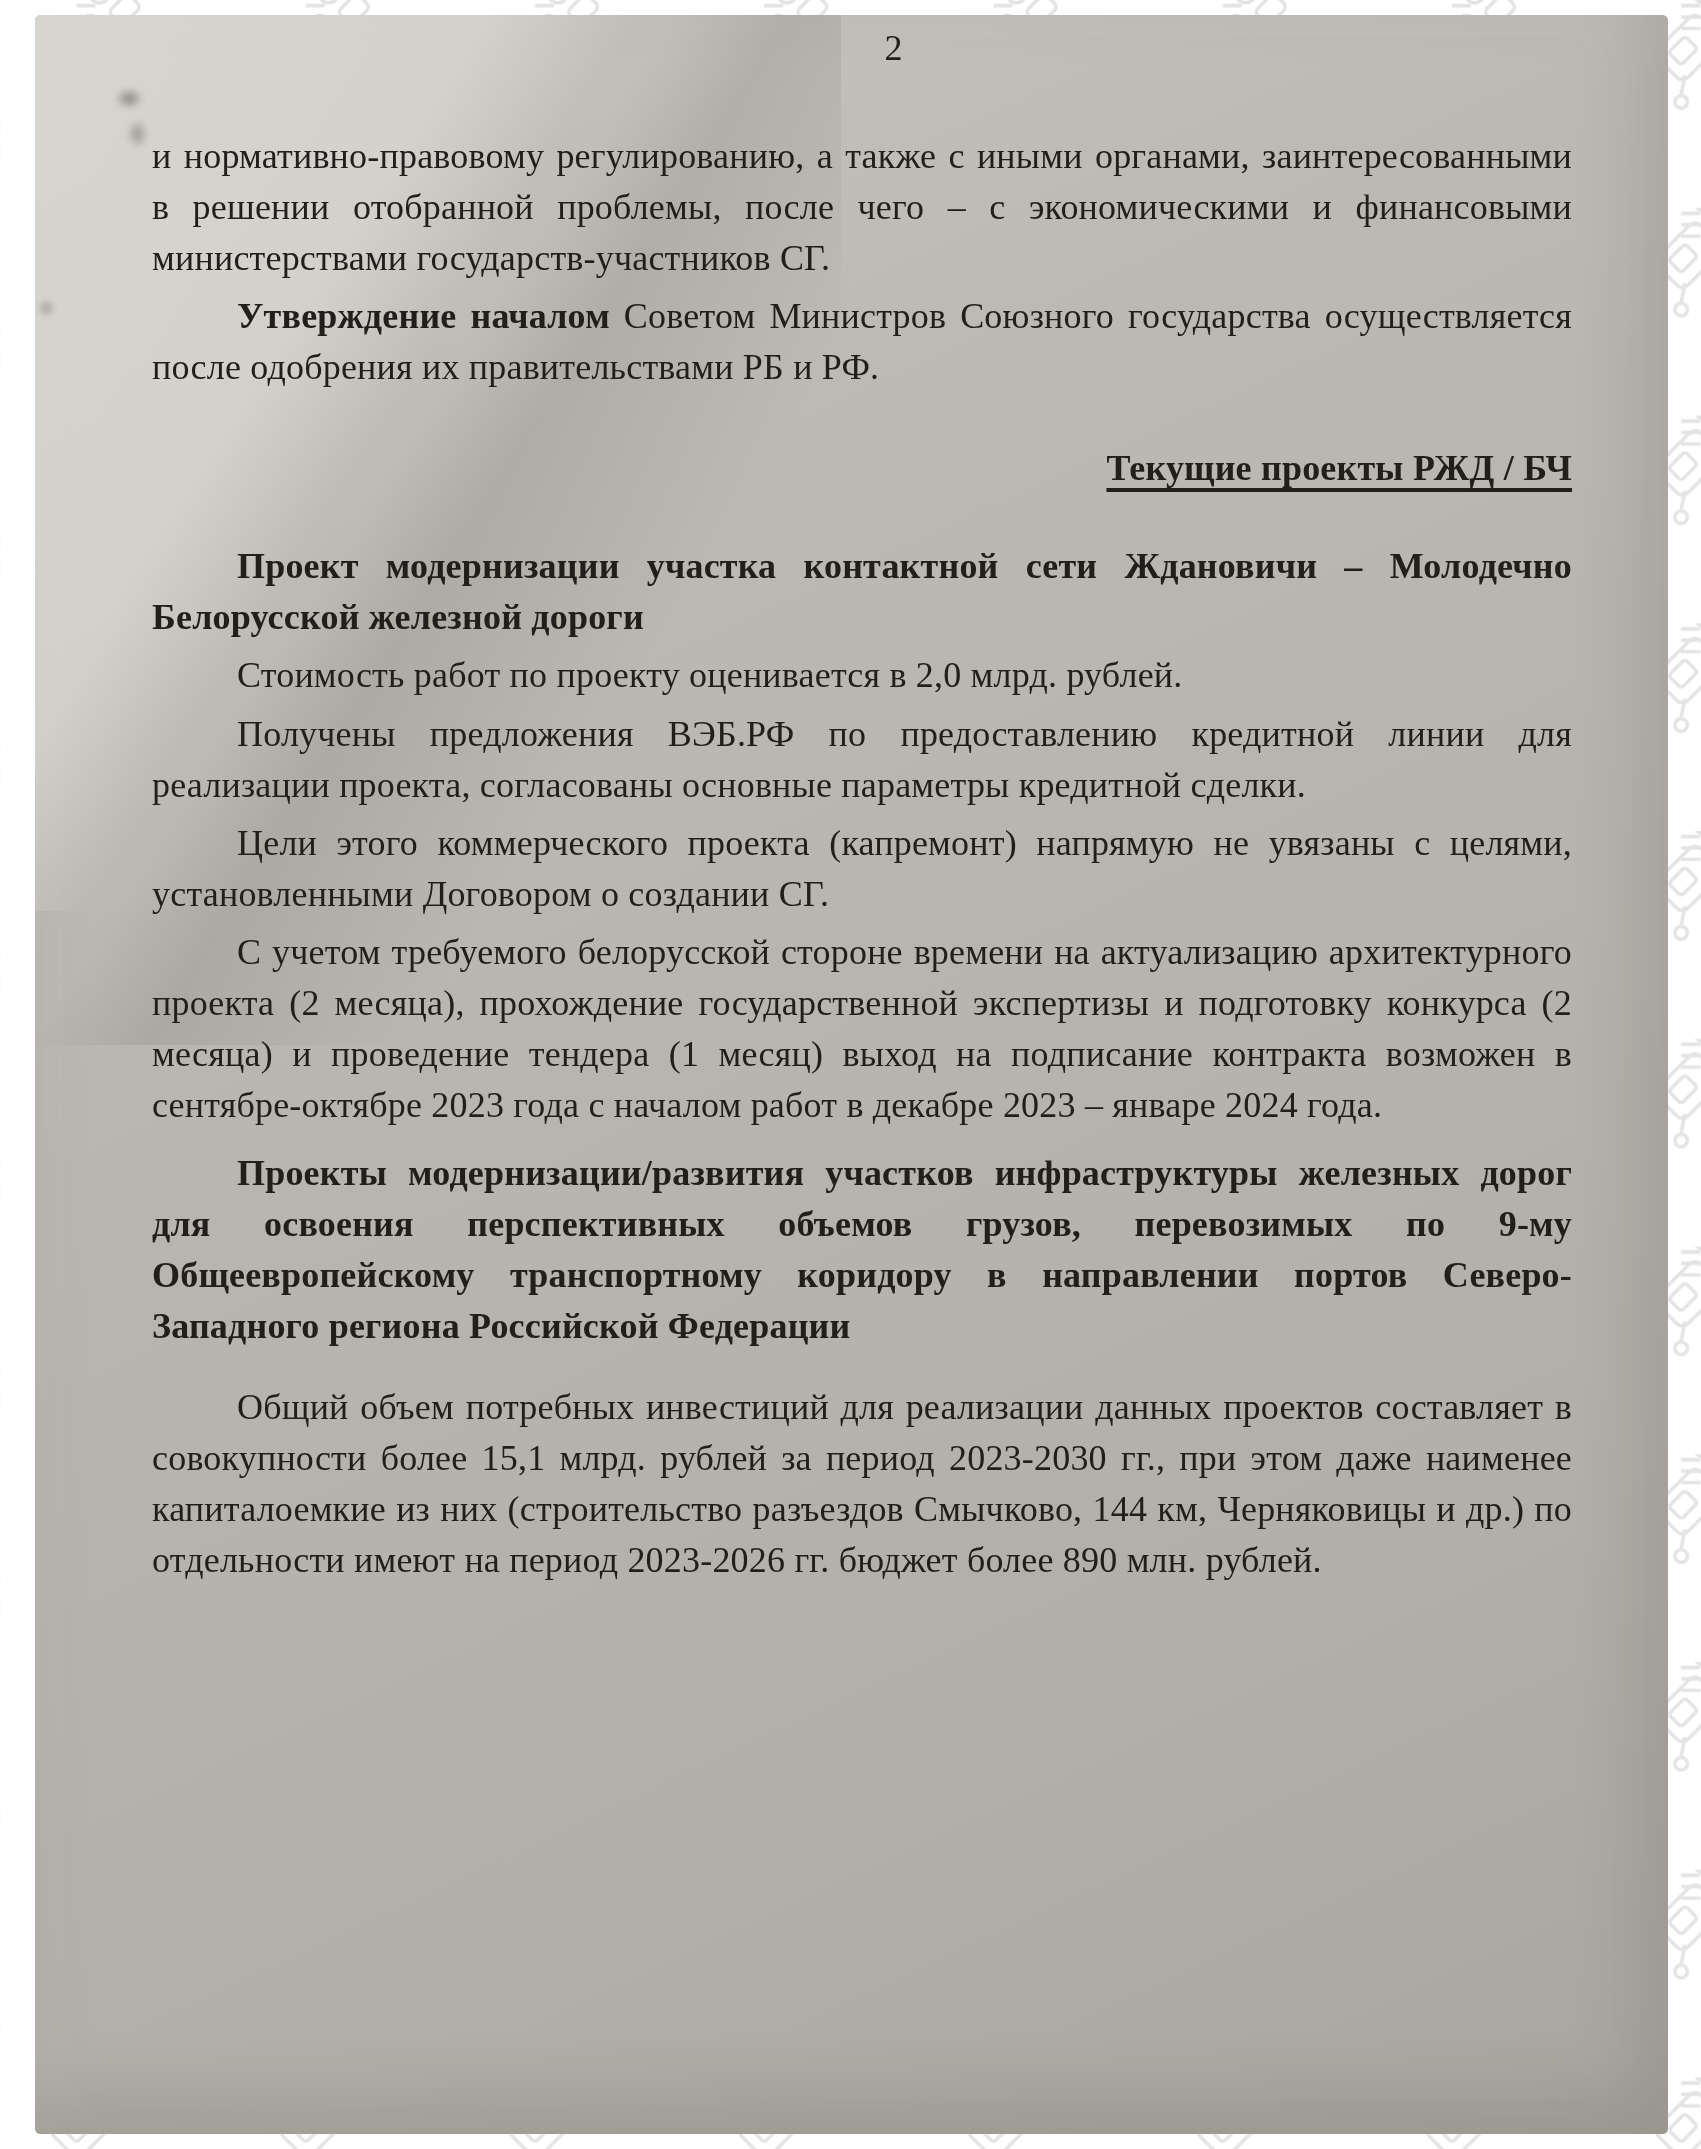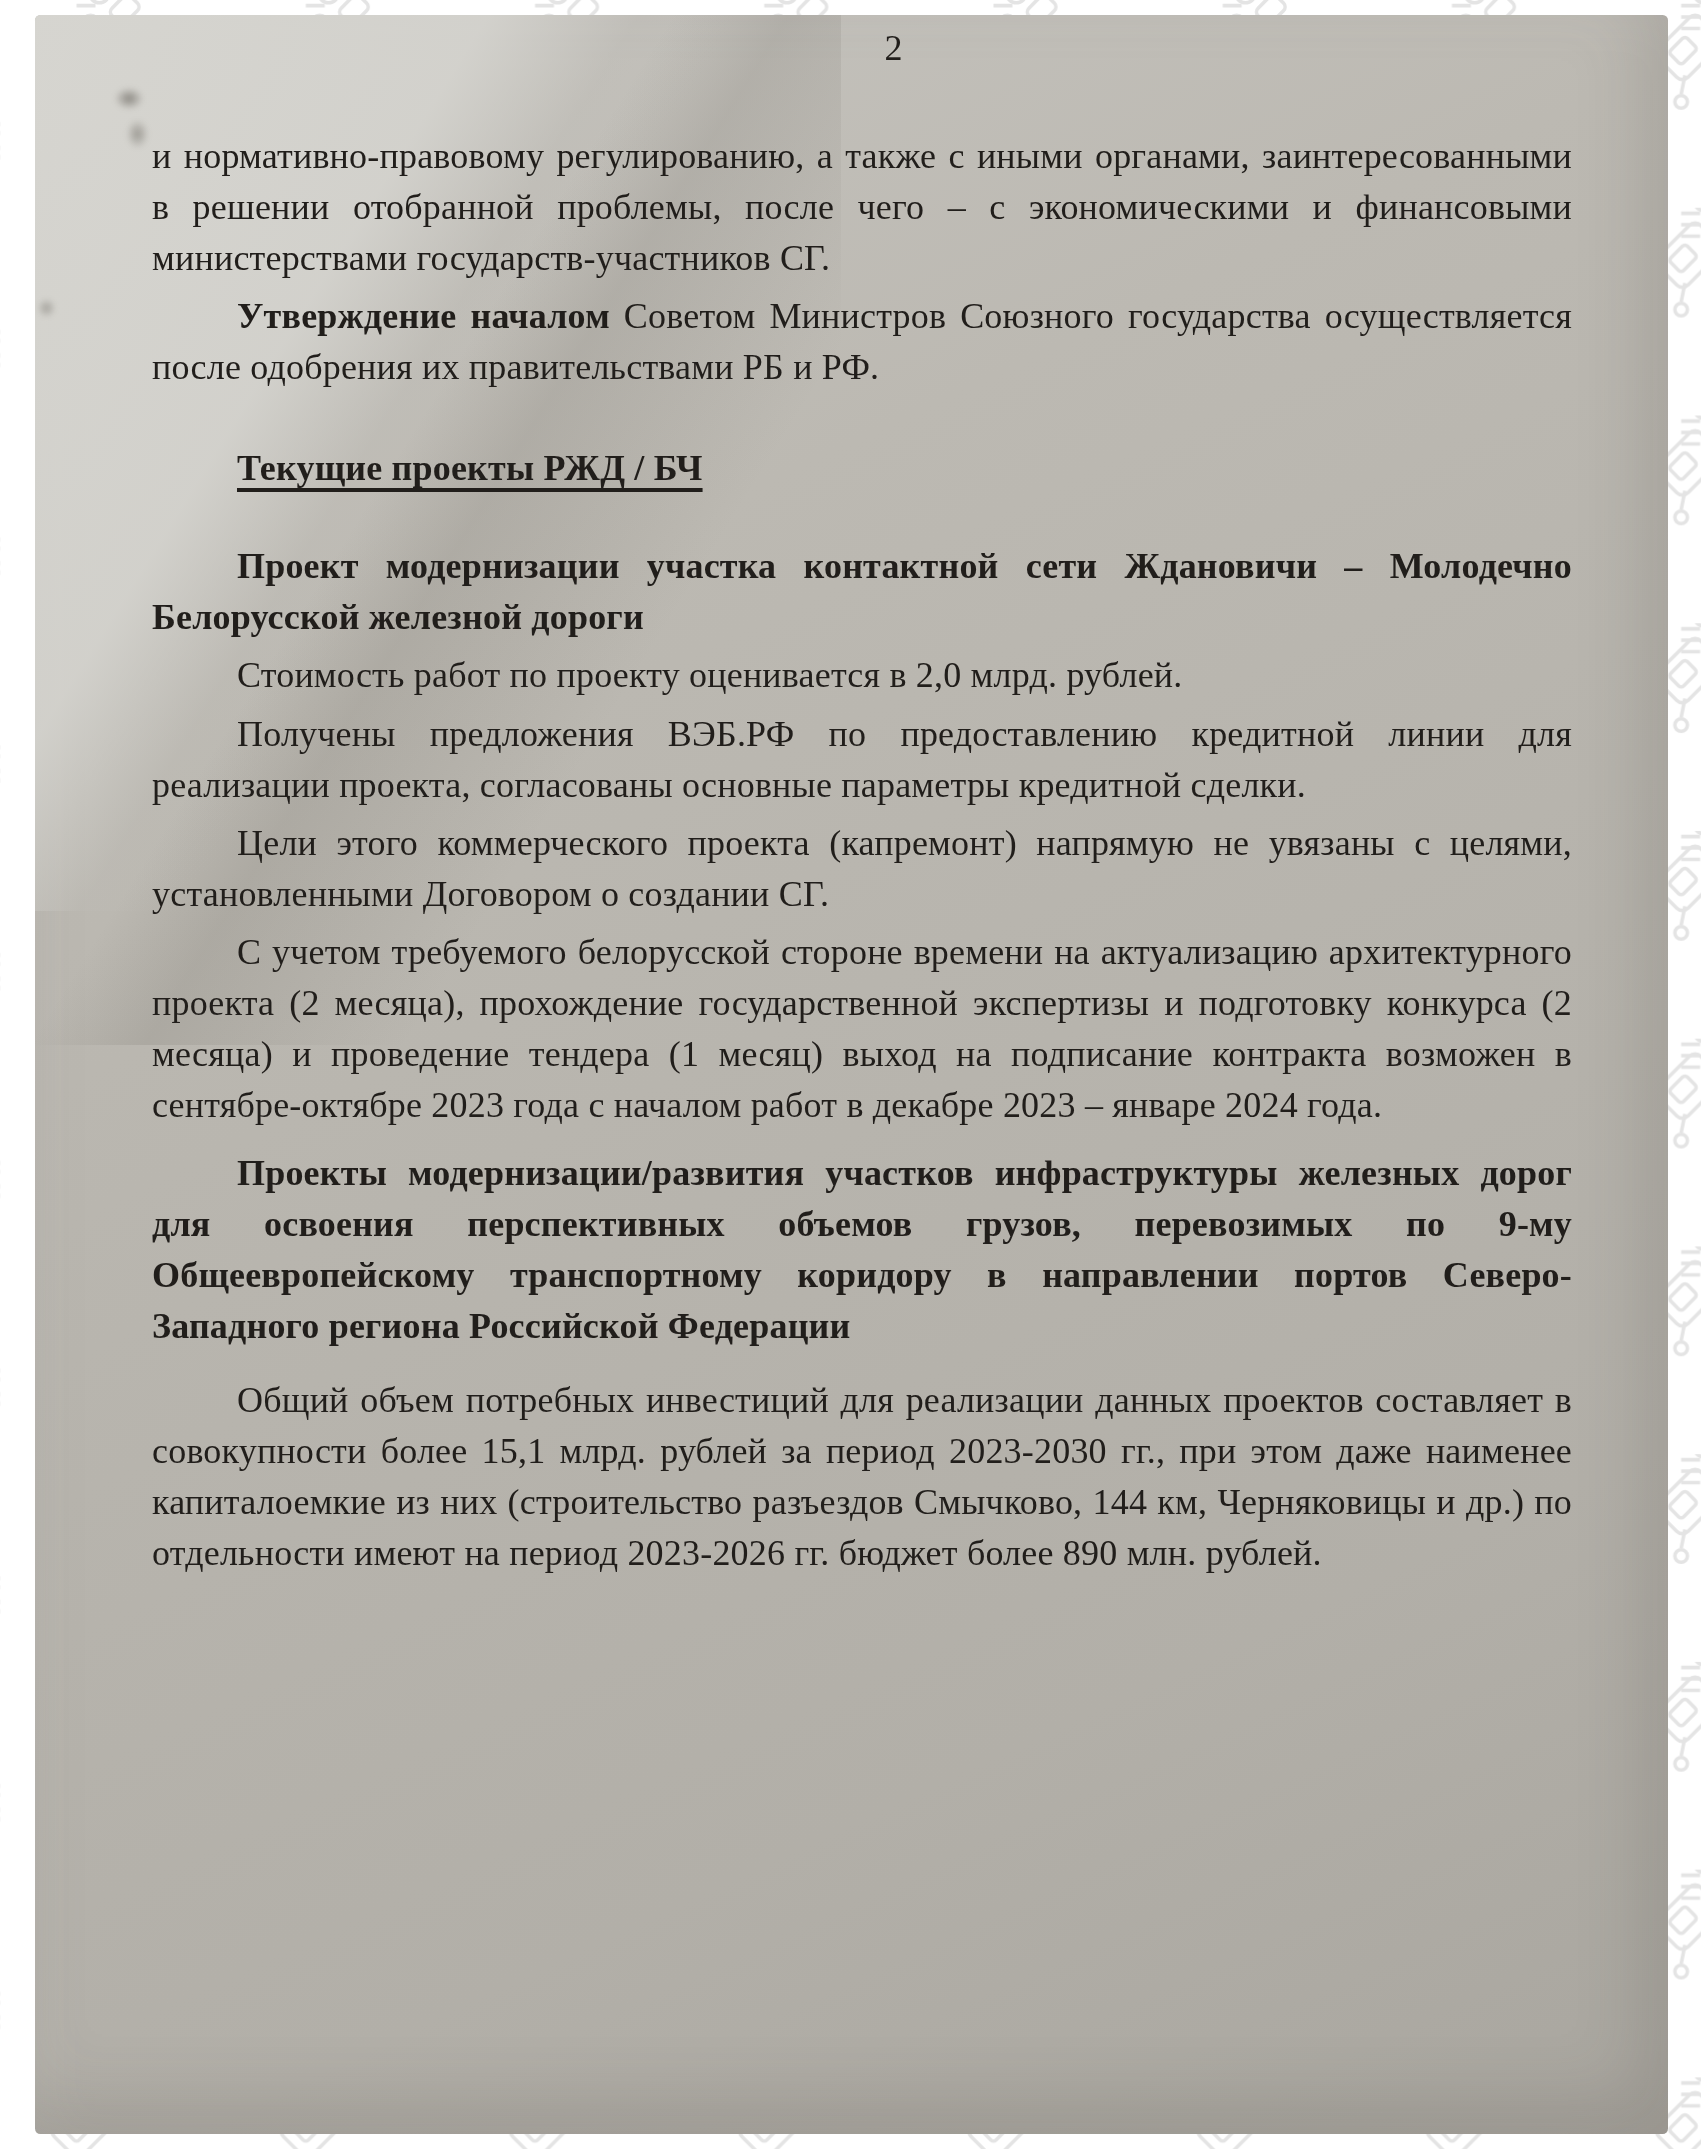--- a/index.html
+++ b/index.html
@@ -91,31 +91,31 @@
   .para {
     margin: 7.2px 0 0;
     text-align: justify;
     text-indent: 85px;
   }
   .para.first { margin-top: 16px; text-indent: 0; }
   .b { font-weight: bold; }
   .heading {
     margin: 50px 0 0;
     text-indent: 85px;
-    text-align: left;
+    text-align: right;
     font-weight: bold;
   }
   .heading .u {
     text-decoration: underline;
     text-decoration-thickness: 3.6px;
     text-underline-offset: 8px;
   }
   .after-heading { margin-top: 47px; }
   .gap-large { margin-top: 17px; }
-  .gap-med { margin-top: 23px; }
+  .gap-med { margin-top: 30px; }
 </style>
 </head>
 <body>
 
 <div class="screen">
 
   <svg class="watermark" width="1702" height="2149" viewBox="0 0 1900 2400" aria-hidden="true">
     <defs>
       <g id="wm-glyph" class="wm-stroke" fill="none" stroke="#e4e4e4" stroke-width="4">
         <rect x="0" y="0" width="66" height="46" rx="9"></rect>

